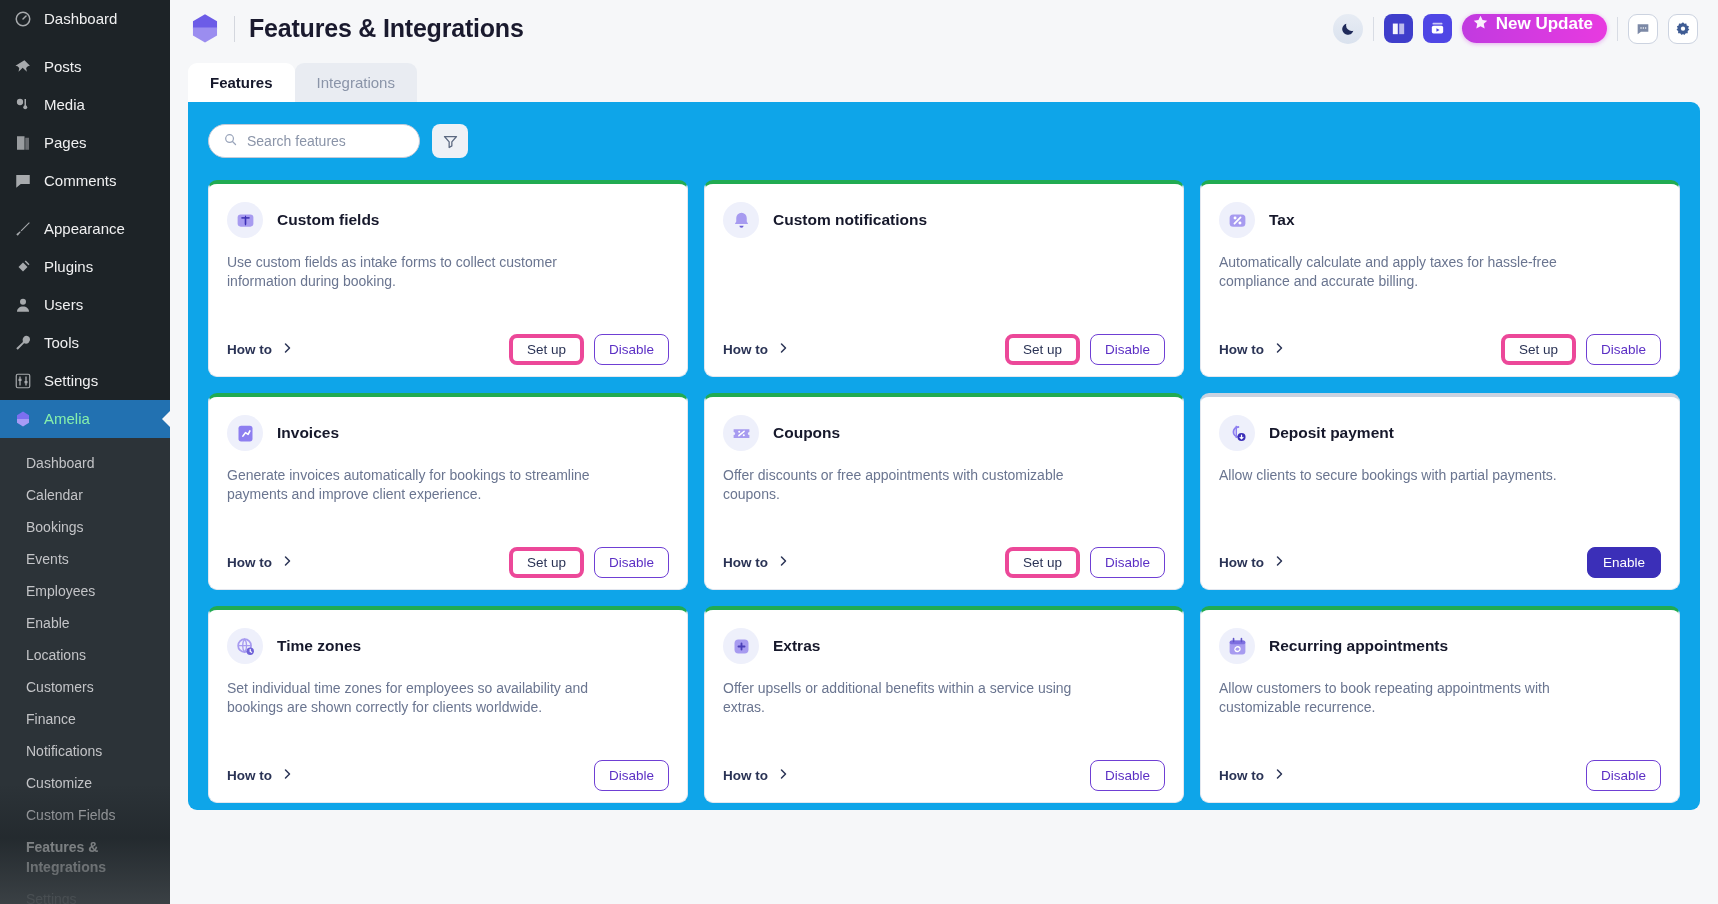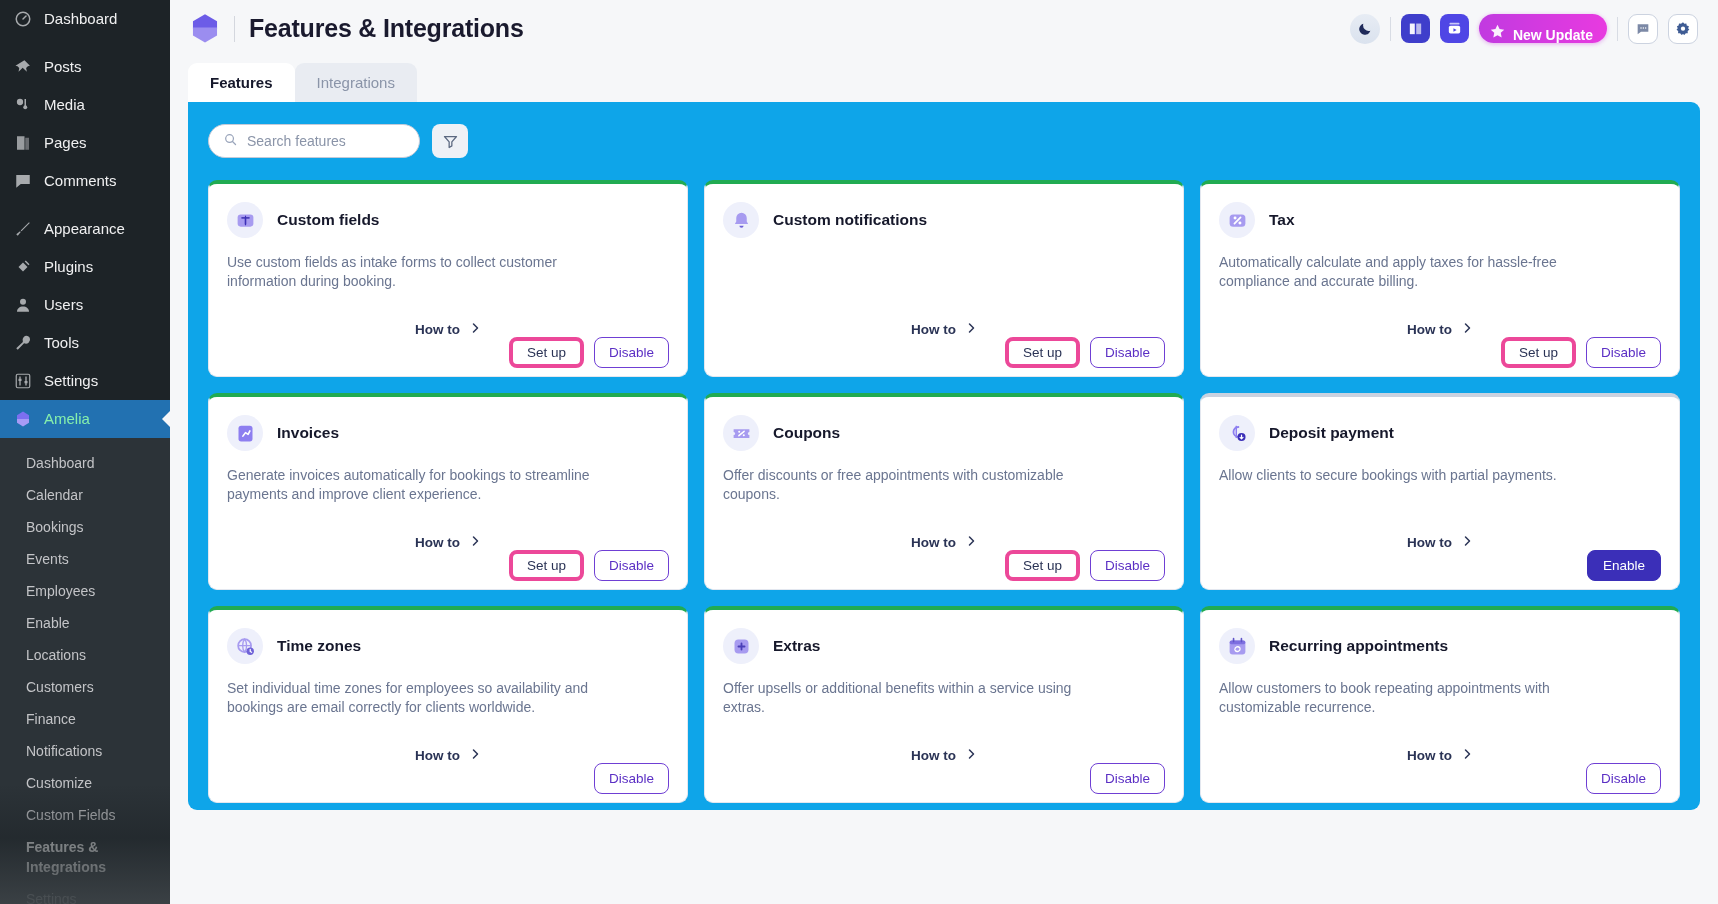--- a/index.html
+++ b/index.html
@@ -76,24 +76,24 @@
     color: #1f2a5a;
   }
   .vdiv { width: 1px; height: 24px; background: #d8dce4; }
   .icon-sq {
     width: 29px; height: 29px; border-radius: 8px;
     background: #3f3ecb;
     display: flex; align-items: center; justify-content: center; color: #fff;
   }
   .icon-sq.violet { background: #4f46e5; }
   .btn-update {
-    display: flex; align-items: flex-end; gap: 7px;
+    display: flex; align-items: flex-start; gap: 7px;
     height: 29px; padding: 0 14px 0 10px; border-radius: 15px;
     background: linear-gradient(90deg,#c13ae0,#e83ae0);
-    color: #fff; font-size: 14px; font-weight: bold; white-space: nowrap;
+    color: #fff; font-size: 17px; font-weight: bold; white-space: nowrap;
     box-shadow: 0 1px 4px rgba(200,60,220,.4);
   }
   .icon-outline {
     width: 30px; height: 30px; border-radius: 9px;
     border: 1px solid #ccd3e0; background: #fff;
     display: flex; align-items: center; justify-content: center; color: #5c6b8a;
   }
 
   
   .tabs { display: flex; padding: 0 18px; gap: 0; margin-top: 6px; }
@@ -136,21 +136,21 @@
   .fcard-icon {
     width: 36px; height: 36px; border-radius: 50%; background: #eef0fb;
     display: flex; align-items: center; justify-content: center; flex: 0 0 36px;
   }
   .fcard-title { font-size: 15.5px; font-weight: bold; color: #16182b; }
   .fcard-desc {
     margin-top: 15px; font-size: 14px; line-height: 1.35;
     color: #6a7590; max-width: 390px;
   }
   .fcard-foot {
-    margin-top: auto; height: 54px; display: flex; align-items: center; flex-direction: column;
+    margin-top: auto; height: 54px; display: flex; align-items: center;
   }
   .howto {
     display: flex; align-items: center; gap: 9px;
     font-size: 13.5px; font-weight: bold; color: #2a3355;
   }
   .foot-btns { margin-left: auto; display: flex; gap: 10px; }
   .btn {
     height: 31px; min-width: 60px; padding: 0 14px; border-radius: 8px;
     font-size: 13.5px; display: flex; align-items: center; justify-content: center;
     background: #fff; white-space: nowrap;
@@ -529,21 +529,21 @@
               <span class="fcard-icon">
                 <svg width="21" height="21" viewBox="0 0 24 24">
                   <circle cx="11" cy="11" r="7.4" fill="none" stroke="#a79bf0" stroke-width="2"></circle>
                   <path d="M3.7 11h14.6M11 3.6c3 3.6 3 11.2 0 14.8-3-3.6-3-11.2 0-14.8z" fill="none" stroke="#a79bf0" stroke-width="1.5"></path>
                   <circle cx="17.4" cy="17.4" r="4.2" fill="#6f62d8"></circle>
                   <path d="M17.4 15.2v2.4l1.6 1" stroke="#fff" stroke-width="1.4" fill="none" stroke-linecap="round"></path>
                 </svg>
               </span>
               <span class="fcard-title">Time zones</span>
             </div>
-            <div class="fcard-desc">Set individual time zones for employees so availability and bookings are email correctly for clients worldwide.</div>
+            <div class="fcard-desc">Set individual time zones for employees so availability and bookings are shown correctly for clients worldwide.</div>
             <div class="fcard-foot">
               <span class="howto">
                 <span>How to</span>
                 <span><svg width="12" height="12" viewBox="0 0 24 24">
                     <path d="M9 4l8 8-8 8" fill="none" stroke="#2a3355" stroke-width="3" stroke-linecap="round" stroke-linejoin="round"></path>
                   </svg></span>
               </span>
               <span class="foot-btns">
                 <div class="btn btn-disable">Disable</div>
               </span>

